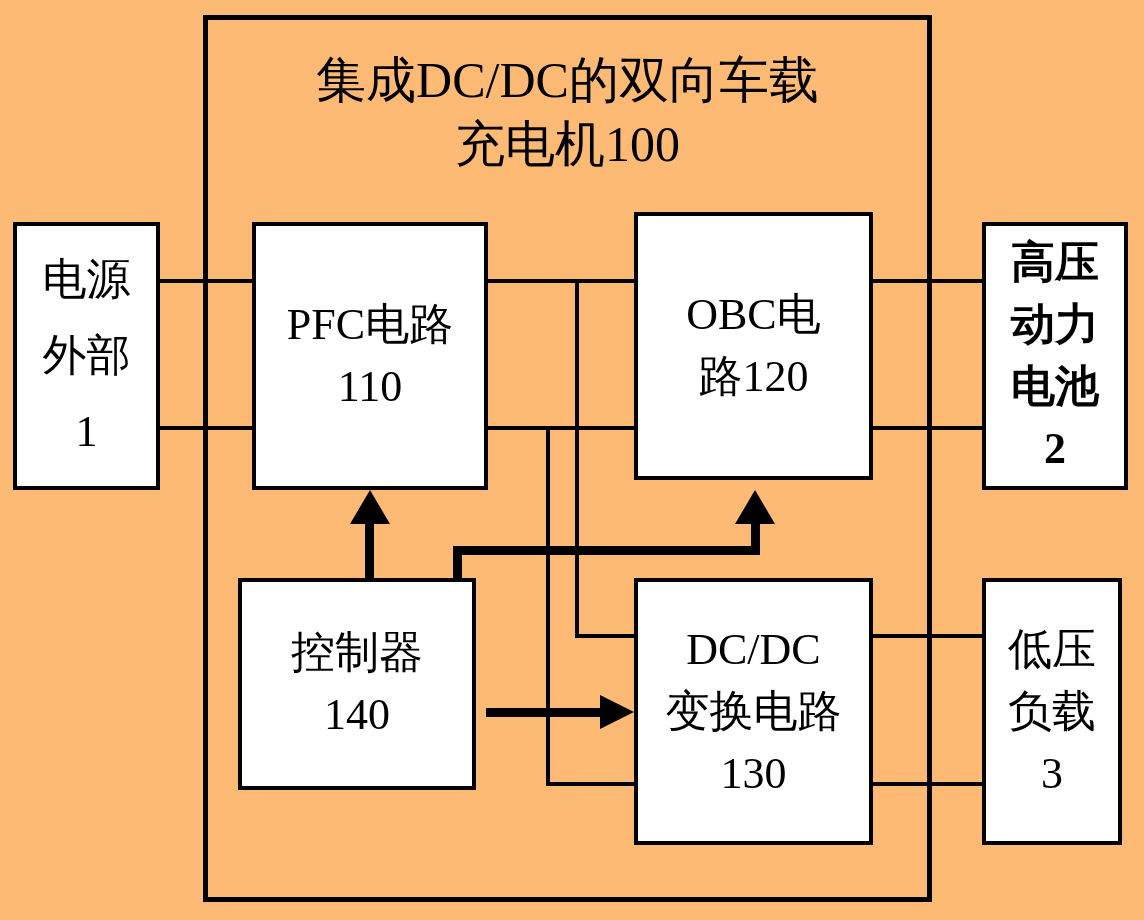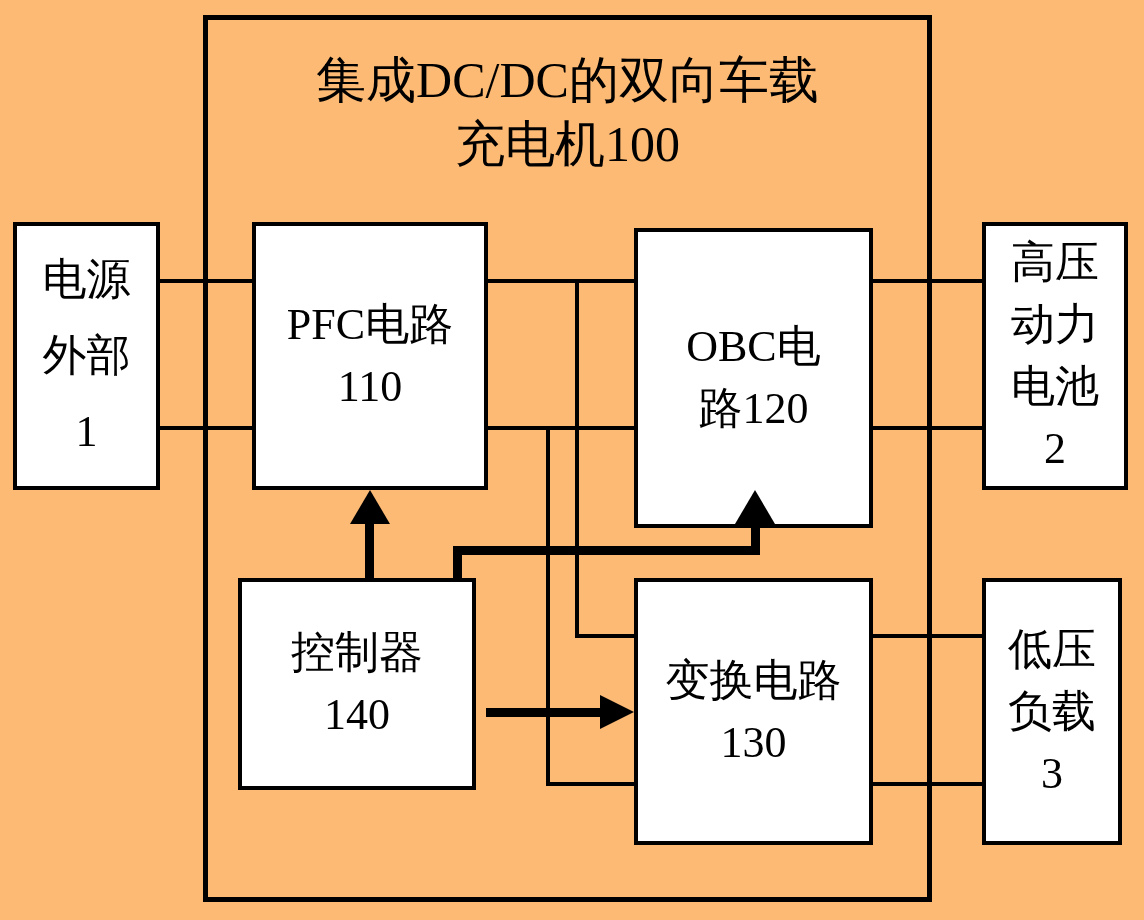--- a/index.html
+++ b/index.html
@@ -47,22 +47,22 @@
     align-items: center;
     justify-content: center;
     text-align: center;
     font-size: 44px;
     line-height: 62px;
     z-index: 2;
     white-space: nowrap;
   }
   .box-external  { left: 13px;  top: 222px; width: 147px; height: 268px; line-height: 76px; }
   .box-pfc       { left: 252px; top: 222px; width: 236px; height: 268px; }
-  .box-obc       { left: 634px; top: 228px; width: 239px; height: 300px; }
-  .box-battery   { left: 982px; top: 222px; width: 146px; height: 268px; }
+  .box-obc       { left: 634px; top: 212px; width: 239px; height: 268px; }
+  .box-battery   { left: 982px; top: 222px; width: 146px; height: 268px; font-weight: bold; }
   .box-controller{ left: 238px; top: 578px; width: 238px; height: 212px; text-align: center; }
   .box-dcdc      { left: 634px; top: 578px; width: 239px; height: 267px; }
   .box-load      { left: 982px; top: 578px; width: 140px; height: 267px; }
 
   
   .wire {
     position: absolute;
     background: #000;
     z-index: 1;
   }
@@ -147,20 +147,21 @@
     <div>电池</div>
     <div>2</div>
   </div>
 
   <div class="box box-controller">
     <div>控制器</div>
     <div>140</div>
   </div>
 
   <div class="box box-dcdc">
+    <div>DC/DC</div>
     <div>变换电路</div>
     <div>130</div>
   </div>
 
   <div class="box box-load">
     <div>低压</div>
     <div>负载</div>
     <div>3</div>
   </div>
 

